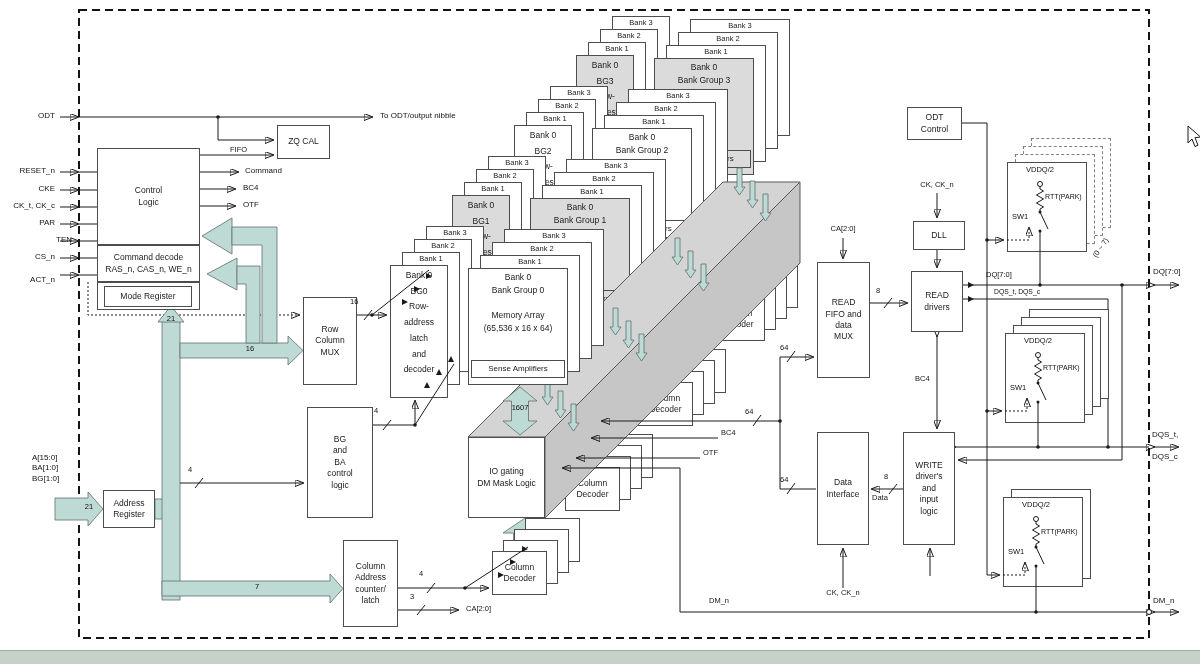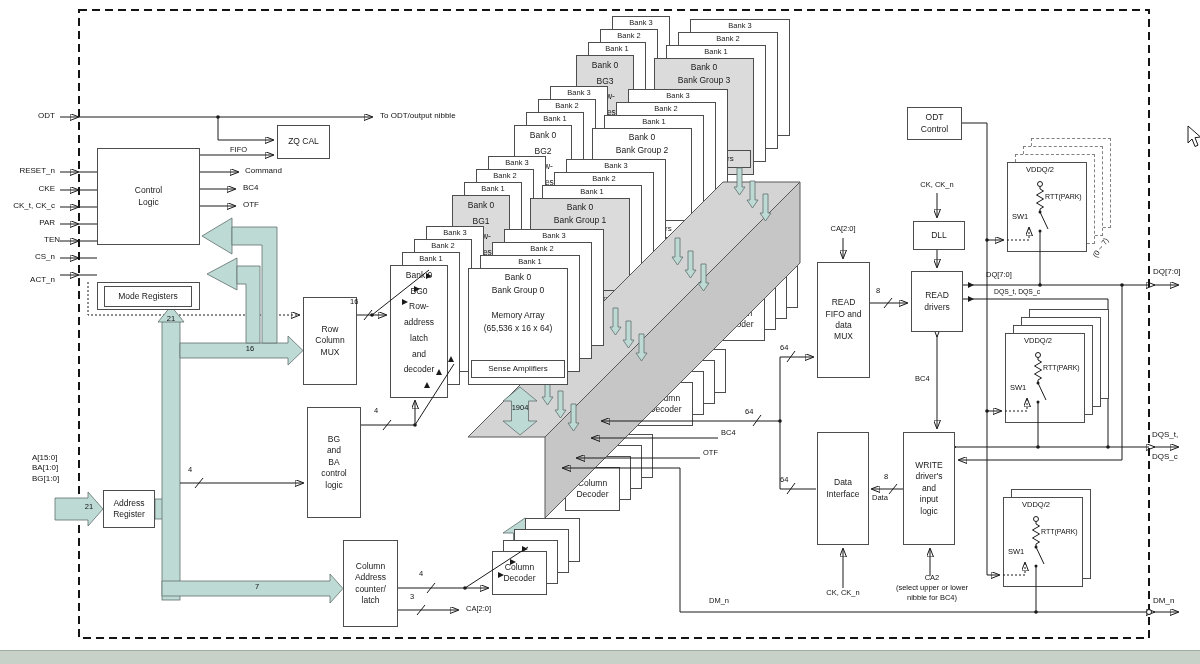--- a/index.html
+++ b/index.html
@@ -209,20 +209,22 @@
   <div class="bx" style="left:710px;top:297px;width:55px;height:44px">Column
 Decoder</div>
 </div>
 
 <svg id="z4" class="layer">
   <polygon points="468,437 545,437 800,182 723,182" fill="#d4d4d4" stroke="#595959"></polygon>
   <polygon points="545,437 800,182 800,263 545,518" fill="#c6c6c6" stroke="#595959"></polygon>
 </svg>
 
 <div id="z5" class="grp">
+  <div class="bx" style="left:468px;top:437px;width:77px;height:81px">IO gating
+DM Mask Logic</div>
   <svg class="layer">
     <polygon class="teal" points="520,387 537,401 528.5,401 528.5,421 537,421 520,435 503,421 511.5,421 511.5,401 503,401"></polygon>
     <polygon class="teal" points="545,378 550,378 550,397 553,397 547.5,405 542,397 545,397"></polygon>
     <polygon class="teal" points="558,391 563,391 563,410 566,410 560.5,418 555,410 558,410"></polygon>
     <polygon class="teal" points="571,404 576,404 576,423 579,423 573.5,431 568,423 571,423"></polygon>
     <polygon class="teal" points="613,308 618,308 618,327 621,327 615.5,335 610,327 613,327"></polygon>
     <polygon class="teal" points="626,321 631,321 631,340 634,340 628.5,348 623,340 626,340"></polygon>
     <polygon class="teal" points="639,334 644,334 644,353 647,353 641.5,361 636,353 639,353"></polygon>
     <polygon class="teal" points="675,238 680,238 680,257 683,257 677.5,265 672,257 675,257"></polygon>
     <polygon class="teal" points="688,251 693,251 693,270 696,270 690.5,278 685,270 688,270"></polygon>
@@ -252,33 +254,35 @@
 
 Memory Array
 (65,536 x 16 x 64)</div>
   <div class="bx sense" style="left:471px;top:360px;width:94px;height:18px">Sense Amplifiers</div>
 
   <div class="bx" style="left:525px;top:518px;width:55px;height:44px"></div>
   <div class="bx" style="left:514px;top:529px;width:55px;height:44px"></div>
   <div class="bx" style="left:503px;top:540px;width:55px;height:44px"></div>
   <div class="bx" style="left:492px;top:551px;width:55px;height:44px">Column
 Decoder</div>
-  <div class="lbl c s75" style="left:505px;top:403px;width:30px">1904</div>
+  <div class="lbl c s75" style="left:505px;top:403px;width:30px">1607</div>
 </div>
 
 <div id="z6" class="grp">
   <div class="bx" style="left:97px;top:148px;width:103px;height:97px">Control
 Logic</div>
+  <div class="bx" style="left:97px;top:245px;width:103px;height:37px">Command decode
+RAS_n, CAS_n, WE_n</div>
   <div class="bx" style="left:97px;top:282px;width:103px;height:28px"></div>
-  <div class="bx" style="left:104px;top:286px;width:88px;height:21px">Mode Registers</div>
+  <div class="bx" style="left:104px;top:286px;width:88px;height:21px">Mode Register</div>
   <div class="bx" style="left:277px;top:125px;width:53px;height:34px">ZQ CAL</div>
   <div class="bx" style="left:303px;top:297px;width:54px;height:88px">Row
 Column
 MUX</div>
-  <div class="bx" style="left:307px;top:407px;width:54px;height:111px">BG
+  <div class="bx" style="left:307px;top:407px;width:66px;height:111px">BG
 and
 BA
 control
 logic</div>
   <div class="bx" style="left:103px;top:490px;width:52px;height:38px">Address
 Register</div>
   <div class="bx" style="left:343px;top:540px;width:55px;height:87px">Column
 Address
 counter/
 latch</div>
@@ -308,21 +312,21 @@
   <div class="bx" style="left:1013px;top:325px;width:80px;height:90px"></div>
   <div class="bx" style="left:1005px;top:333px;width:80px;height:90px"></div>
   <div class="bx" style="left:1011px;top:489px;width:80px;height:90px"></div>
   <div class="bx" style="left:1003px;top:497px;width:80px;height:90px"></div>
 
   <div class="lbl r" style="left:7px;top:111px;width:48px">ODT</div>
   <div class="lbl r" style="left:7px;top:166px;width:48px">RESET_n</div>
   <div class="lbl r" style="left:7px;top:184px;width:48px">CKE</div>
   <div class="lbl r" style="left:7px;top:201px;width:48px">CK_t, CK_c</div>
   <div class="lbl r" style="left:7px;top:218px;width:48px">PAR</div>
-  <div class="lbl r" style="left:12px;top:235px;width:48px">TEN</div>
+  <div class="lbl r" style="left:24px;top:235px;width:48px">TEN</div>
   <div class="lbl r" style="left:7px;top:252px;width:48px">CS_n</div>
   <div class="lbl r" style="left:7px;top:275px;width:48px">ACT_n</div>
   <div class="lbl" style="left:32px;top:453px">A[15:0]
 BA[1:0]
 BG[1:0]</div>
   <div class="lbl" style="left:380px;top:111px">To ODT/output nibble</div>
   <div class="lbl s75" style="left:230px;top:145px">FIFO</div>
   <div class="lbl" style="left:245px;top:166px">Command</div>
   <div class="lbl" style="left:243px;top:183px">BC4</div>
   <div class="lbl" style="left:243px;top:200px">OTF</div>
@@ -348,23 +352,20 @@
   <div class="lbl s75" style="left:709px;top:596px">DM_n</div>
   <div class="lbl" style="left:1153px;top:596px">DM_n</div>
   <div class="lbl s75" style="left:986px;top:270px">DQ[7:0]</div>
   <div class="lbl s68" style="left:994px;top:288px">DQS_t, DQS_c</div>
   <div class="lbl" style="left:1153px;top:267px">DQ[7:0]</div>
   <div class="lbl" style="left:1152px;top:430px">DQS_t,</div>
   <div class="lbl" style="left:1152px;top:452px">DQS_c</div>
   <div class="lbl c s75" style="left:917px;top:180px;width:40px">CK, CK_n</div>
   <div class="lbl c s75" style="left:823px;top:588px;width:40px">CK, CK_n</div>
   <div class="lbl c s75" style="left:823px;top:224px;width:40px">CA[2:0]</div>
-  <div class="lbl c s75" style="left:852px;top:573px;width:160px">CA2
-(select upper or lower
-nibble for BC4)</div>
 
   <div class="lbl c s75" style="left:1017px;top:165px;width:46px">VDDQ/2</div>
   <div class="lbl" style="left:1045px;top:192px;font-size:7px">RTT(PARK)</div>
   <div class="lbl s75" style="left:1012px;top:212px">SW1</div>
   <div class="lbl s75" style="left:1090px;top:243px;transform:rotate(-55deg)">(0 ~ 7)</div>
   <div class="lbl c s75" style="left:1015px;top:336px;width:46px">VDDQ/2</div>
   <div class="lbl" style="left:1043px;top:363px;font-size:7px">RTT(PARK)</div>
   <div class="lbl s75" style="left:1010px;top:383px">SW1</div>
   <div class="lbl c s75" style="left:1013px;top:500px;width:46px">VDDQ/2</div>
   <div class="lbl" style="left:1041px;top:527px;font-size:7px">RTT(PARK)</div>

